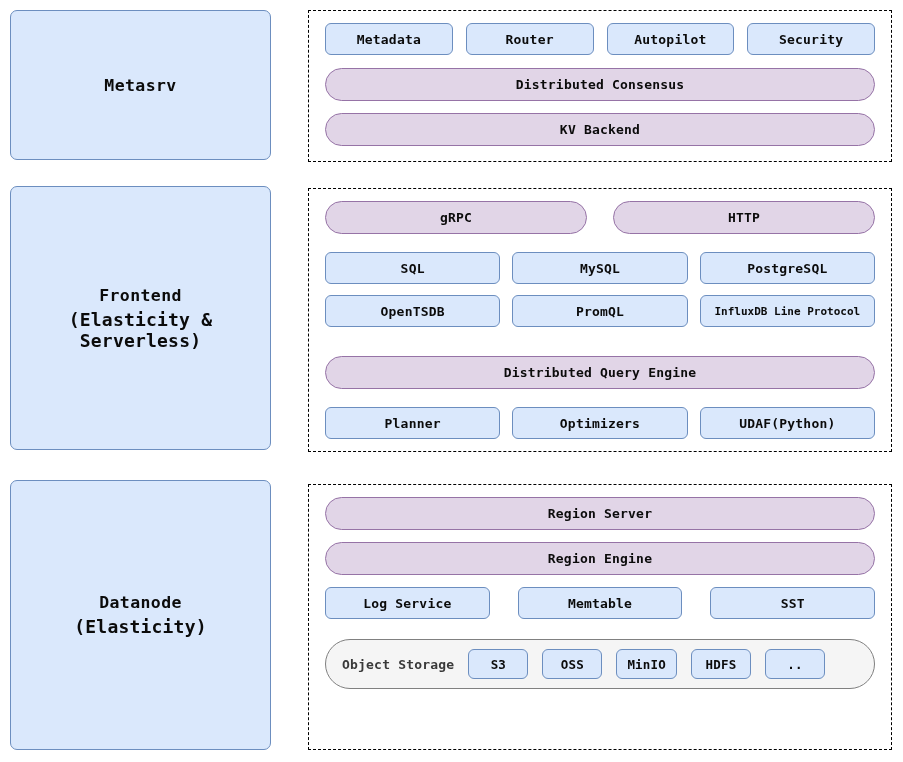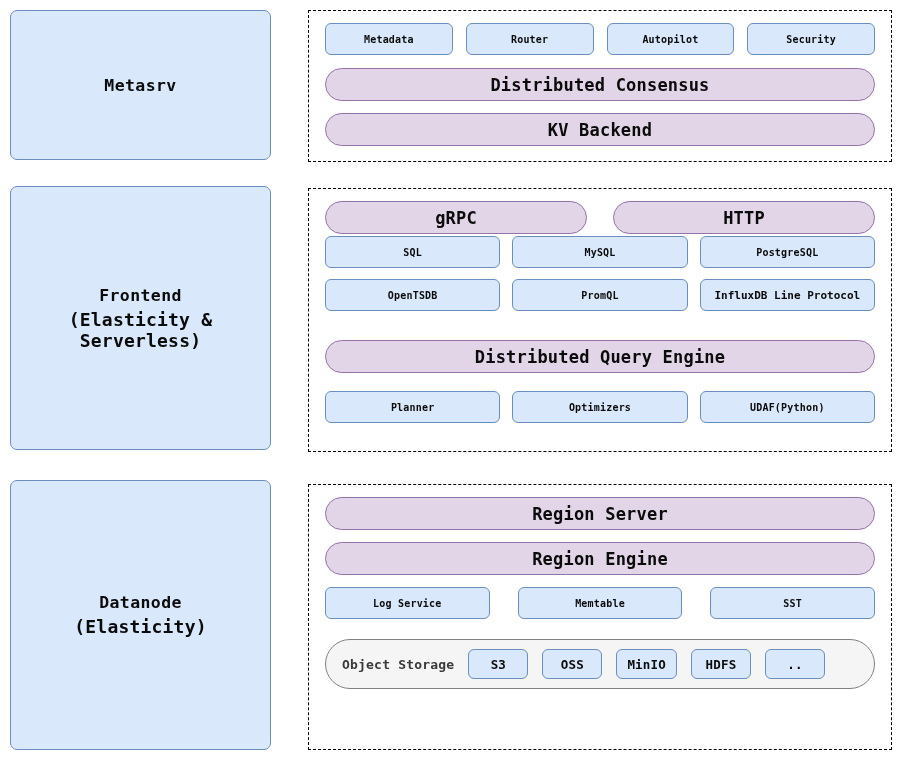--- a/index.html
+++ b/index.html
@@ -73,40 +73,40 @@
   
   .chip {
     background: #dae8fc;
     border: 1.3px solid #6c8ebf;
     border-radius: 6px;
     height: 32px;
     display: flex;
     align-items: center;
     justify-content: center;
     box-sizing: border-box;
-    font-size: 10px;
+    font-size: 13px;
     font-weight: bold;
     color: #0b0b0b;
     letter-spacing: 0.2px;
     white-space: nowrap;
     overflow: hidden;
   }
   .chip.small-text { font-size: 11px; letter-spacing: 0px; }
 
   
   .pill {
     background: #e1d5e7;
     border: 1.3px solid #9673a6;
     border-radius: 999px;
     height: 32px;
     display: flex;
     align-items: center;
     justify-content: center;
     box-sizing: border-box;
-    font-size: 17px;
+    font-size: 13px;
     font-weight: bold;
     color: #0b0b0b;
     letter-spacing: 0.2px;
     white-space: nowrap;
   }
 
   
   .storage-capsule {
     background: #f5f5f5;
     border: 1.4px solid #808080;
@@ -150,21 +150,21 @@
   
   #panel-metasrv .panel-row { gap: 13px; }
   #panel-metasrv .row-chips { margin-bottom: 13px; }
   #panel-metasrv .row-chips .chip { flex: 1 1 0; }
   #panel-metasrv .row-pill { margin-bottom: 12px; }
   #panel-metasrv .row-pill:last-child { margin-bottom: 0; }
   #panel-metasrv .row-pill .pill { flex: 1 1 0; height: 33px; }
 
   
   #panel-frontend .panel-row { gap: 26px; }
-  #panel-frontend .row-proto { margin-bottom: 2px; }
+  #panel-frontend .row-proto { margin-bottom: 18px; }
   #panel-frontend .row-proto .pill { flex: 1 1 0; height: 33px; }
   #panel-frontend .row-tri { gap: 12px; margin-bottom: 11px; }
   #panel-frontend .row-tri .chip { flex: 1 1 0; }
   #panel-frontend .row-engine { margin: 18px 0 18px 0; }
   #panel-frontend .row-engine .pill { flex: 1 1 0; height: 33px; }
   #panel-frontend .row-tri.last { margin-bottom: 0; }
 
   
   #panel-datanode .row-pill { margin-bottom: 12px; }
   #panel-datanode .row-pill .pill { flex: 1 1 0; height: 33px; }

